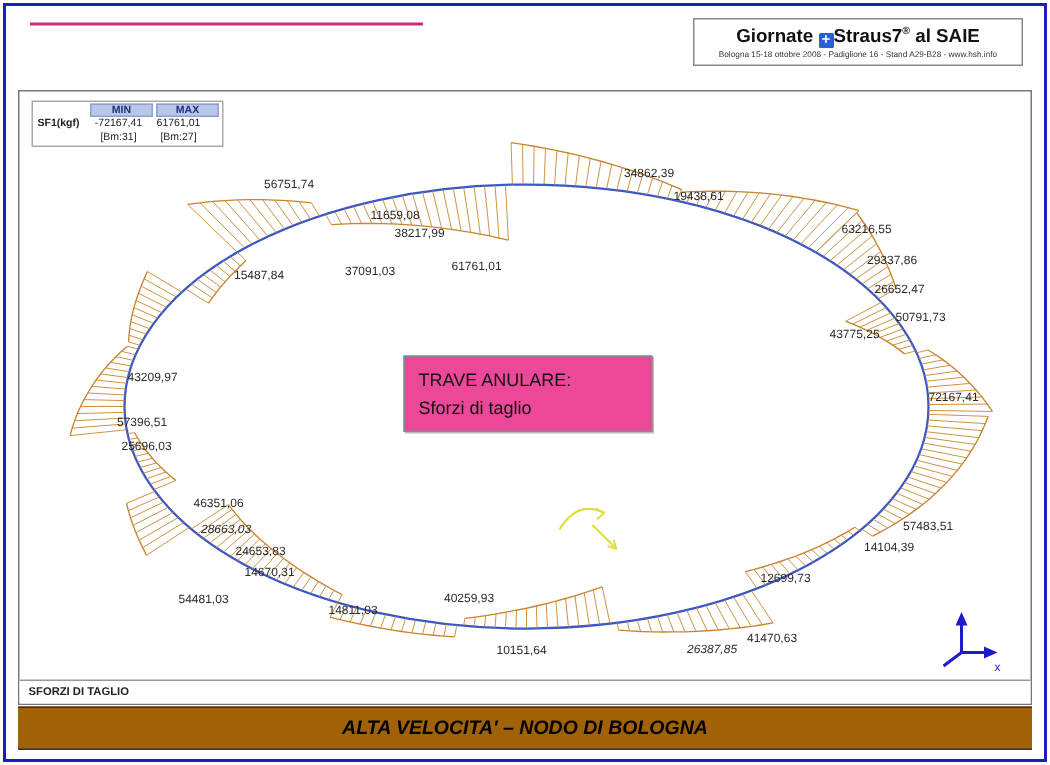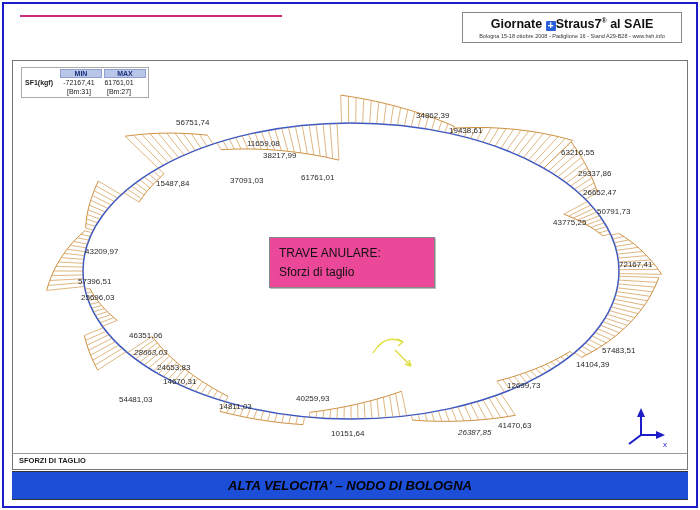--- a/index.html
+++ b/index.html
@@ -35,21 +35,21 @@
   .lg-cell{width:40px;text-align:center;padding:1px 0;}
   .lg-label{width:34px;text-align:left;padding-left:2px;font-weight:bold;}
   .lg-head{background:#b9c6e8;color:#1b2f7a;font-weight:bold;border:1px solid #8fa0d0;margin:0 1px;padding:0;}
 
   .annotation{position:absolute;left:256px;top:176px;width:146px;background:#ec4899;border:1px solid #888;padding:6px 9px;font-size:12px;color:#111;line-height:1.55;box-shadow:1px 1px 0 #bbb;}
 
   .caption-bar{position:absolute;left:0;right:0;bottom:0;height:15px;border-top:1px solid #999;background:#fff;}
   .plot-caption{position:absolute;left:6px;top:2px;font-size:7.5px;font-weight:bold;color:#222;}
 
   
-  .footer{position:absolute;left:8px;right:8px;bottom:6px;border-top:1.5px solid #333;border-bottom:1.5px solid #333;text-align:center;padding:4px 0 5px;background:#1d4ed8;}
+  .footer{position:absolute;left:8px;right:8px;bottom:6px;border-top:1.5px solid #333;border-bottom:1.5px solid #333;text-align:center;padding:4px 0 5px;background:#a16207;}
   .footer-title{font-size:13px;font-weight:bold;font-style:italic;color:#000;}
 </style>
 </head>
 <body>
 
 <div class="page">
 
   <div class="header">
     <div class="brand">
       <div class="brand-line"></div>

